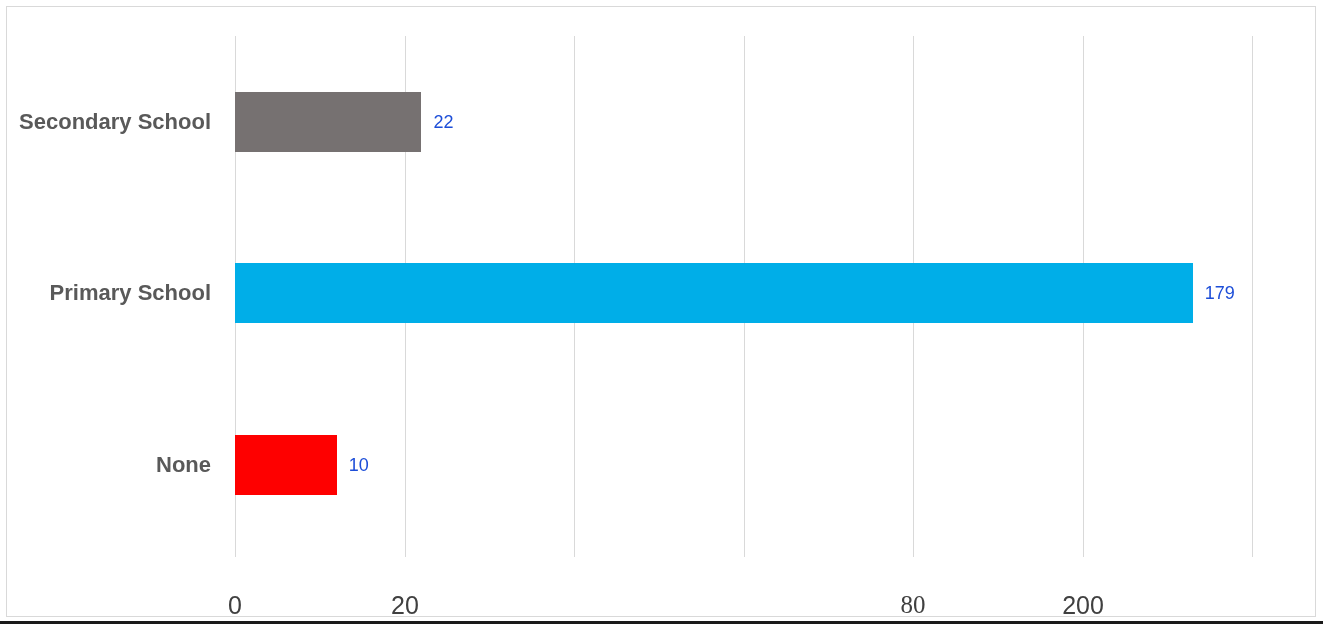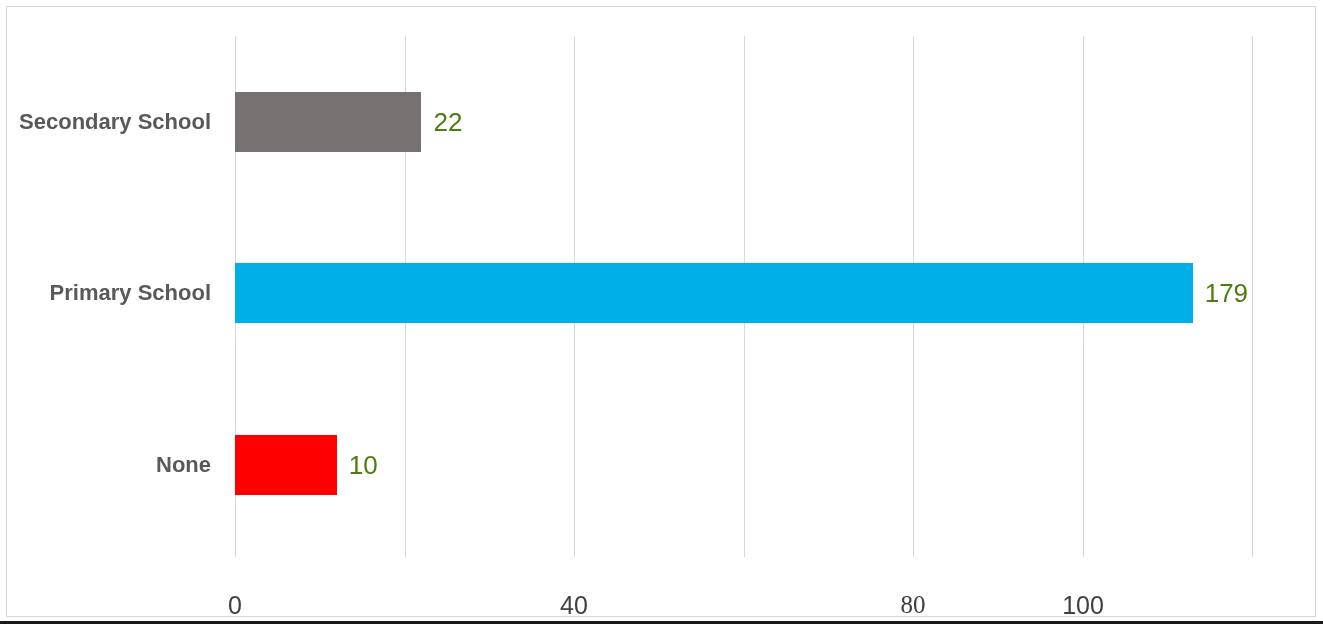--- a/index.html
+++ b/index.html
@@ -60,22 +60,22 @@
 
   
   .bar {
     position: absolute;
     height: 60px;
   }
 
   
   .data-label {
     position: absolute;
-    font-size: 26px;
-    color: #4d7c0f;
+    font-size: 18px;
+    color: #1d4ed8;
     line-height: 60px;
     white-space: nowrap;
     font-weight: 400;
   }
 
   
   .cat-label {
     position: absolute;
     right: 1112px;       
     width: 400px;
@@ -127,23 +127,23 @@
 
     <div class="tick-mark" style="left:0px;"></div>
     <div class="tick-mark" style="left:170px;"></div>
     <div class="tick-mark" style="left:339px;"></div>
     <div class="tick-mark" style="left:509px;"></div>
     <div class="tick-mark" style="left:678px;"></div>
     <div class="tick-mark" style="left:848px;"></div>
     <div class="tick-mark" style="left:1017px;"></div>
 
     <div class="tick-label" style="left:0px;">0</div>
-    <div class="tick-label" style="left:339px;">40</div>
+    <div class="tick-label" style="left:170px;">20</div>
     <div class="tick-label" style="left:678px;font-family:Liberation Serif, serif;">80</div>
-    <div class="tick-label" style="left:848px;">100</div>
+    <div class="tick-label" style="left:848px;">200</div>
 
     <div class="bar" style="left: 0px; top: 56px; width: 186.45px; background: rgb(118, 113, 113);"></div>
     <div class="bar" style="left: 0px; top: 227px; width: 957.675px; background: rgb(0, 174, 232);"></div>
     <div class="bar" style="left: 0px; top: 399px; width: 101.7px; background: rgb(254, 0, 0);"></div>
 
     <div class="data-label" style="top: 56px; left: 198.45px;">22</div>
     <div class="data-label" style="top: 227px; left: 969.675px;">179</div>
     <div class="data-label" style="top: 399px; left: 113.7px;">10</div>
   </div>
 

